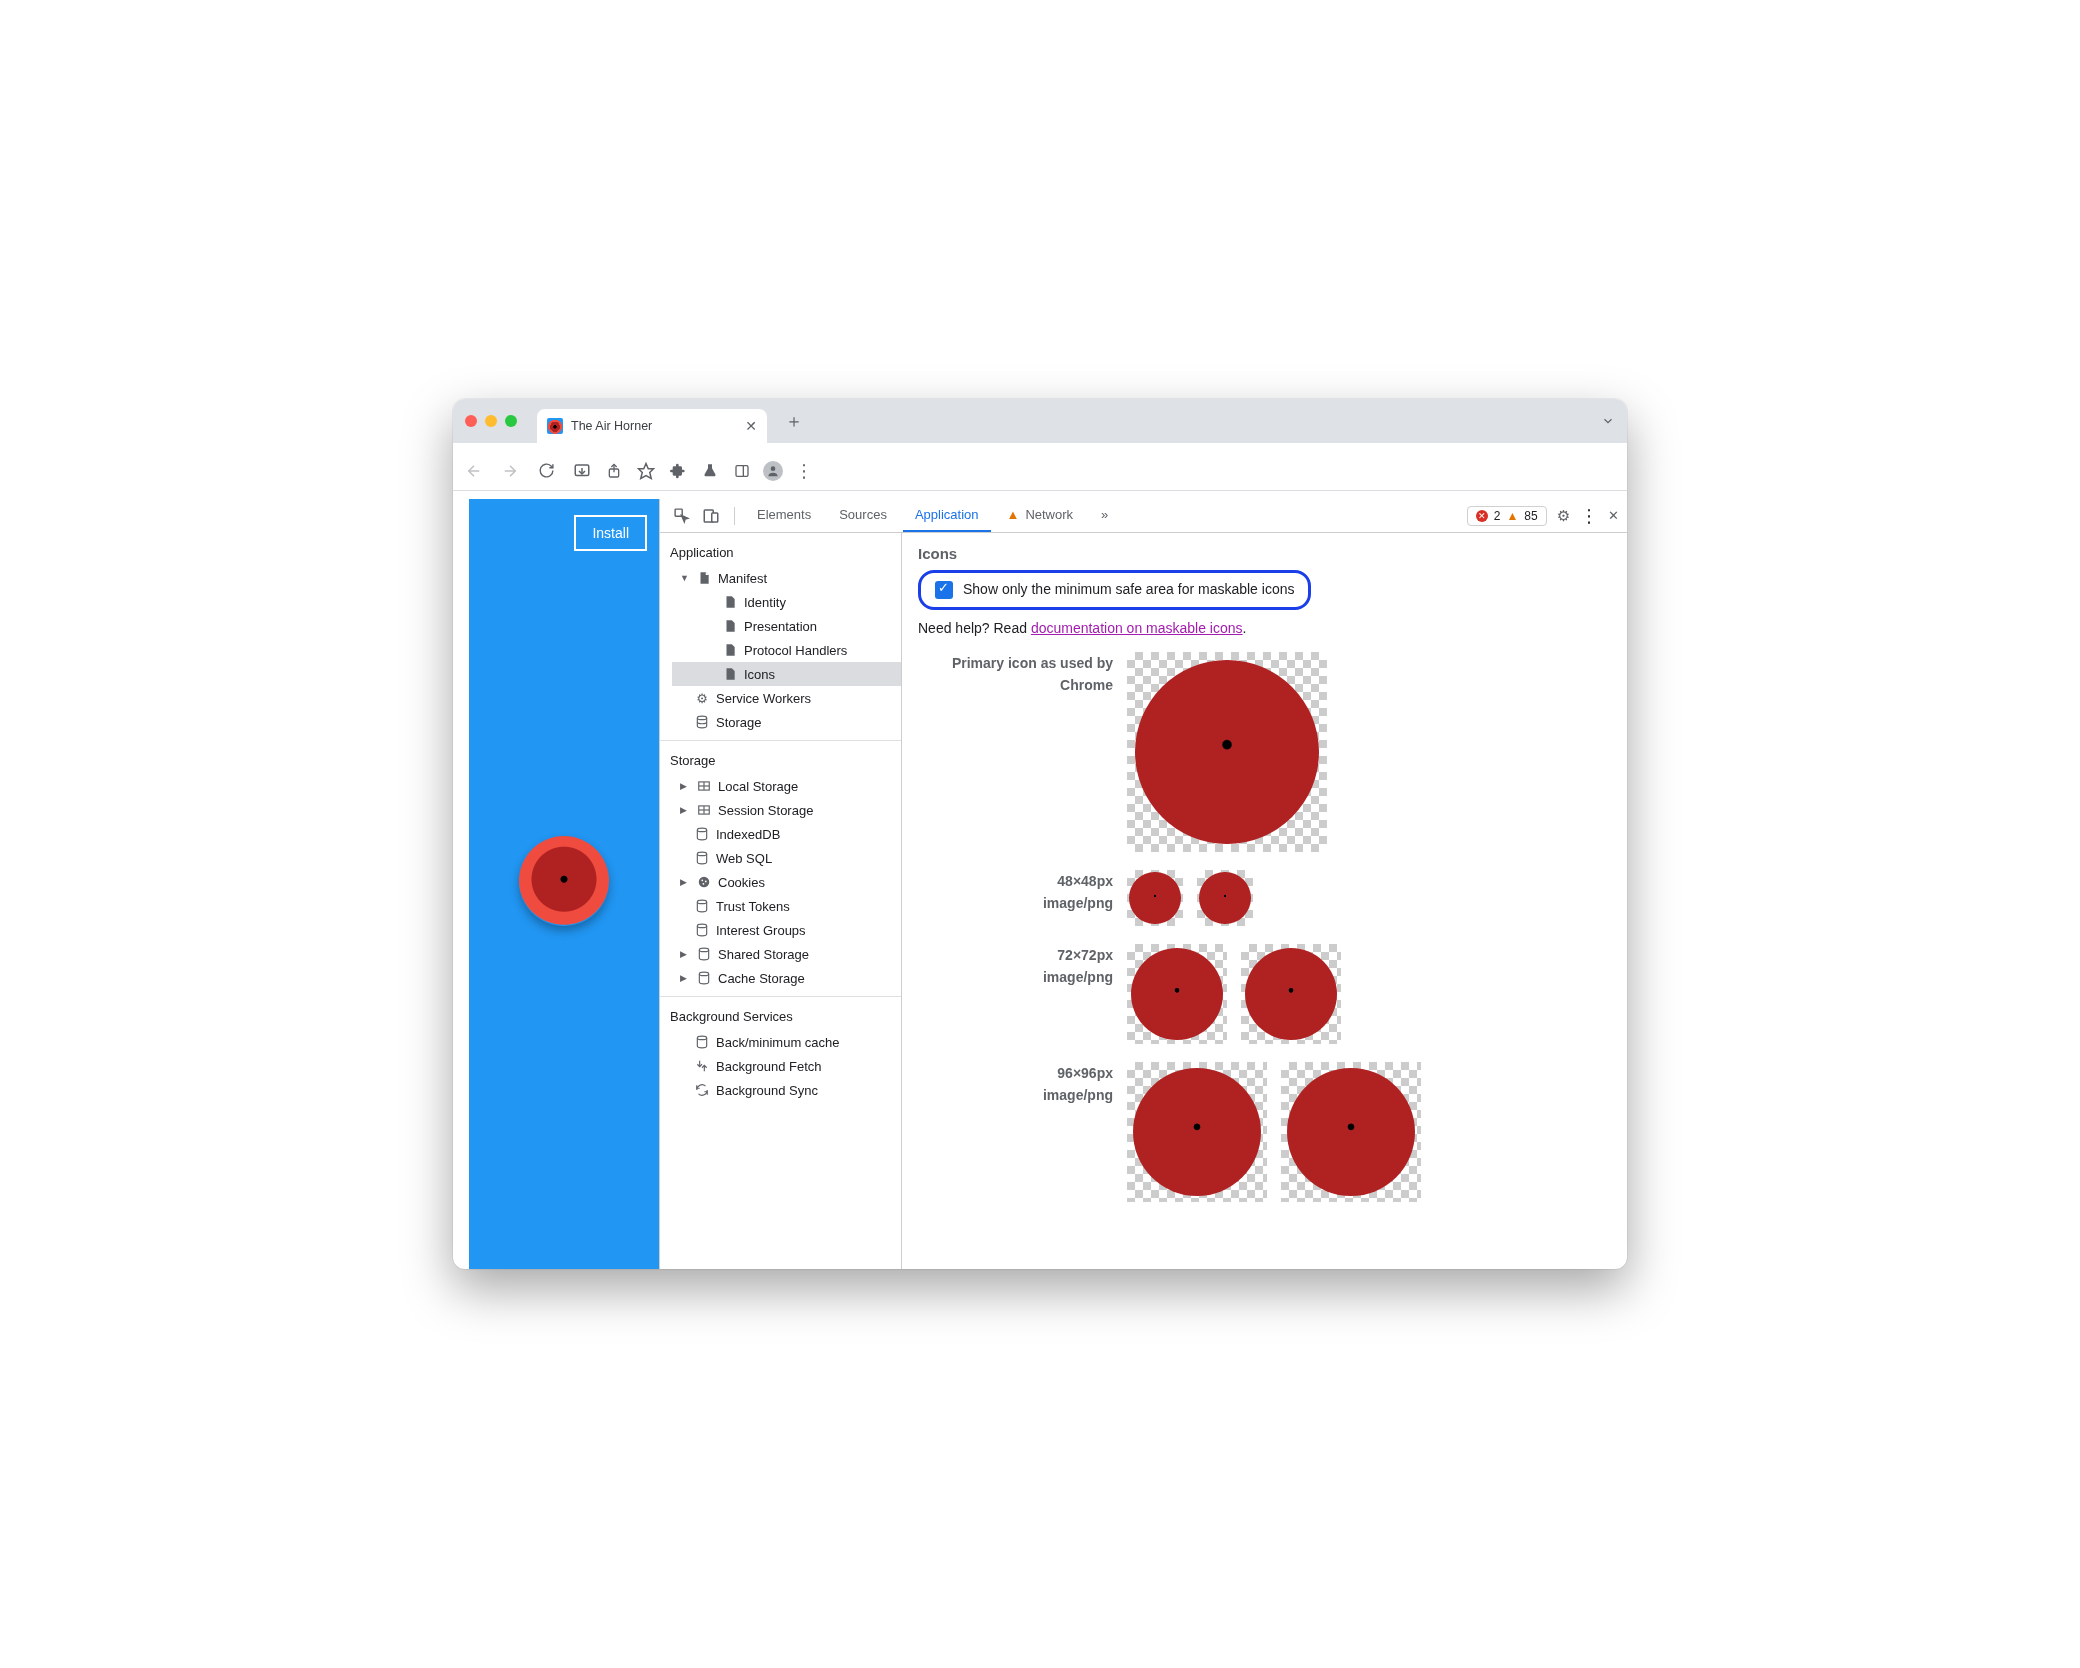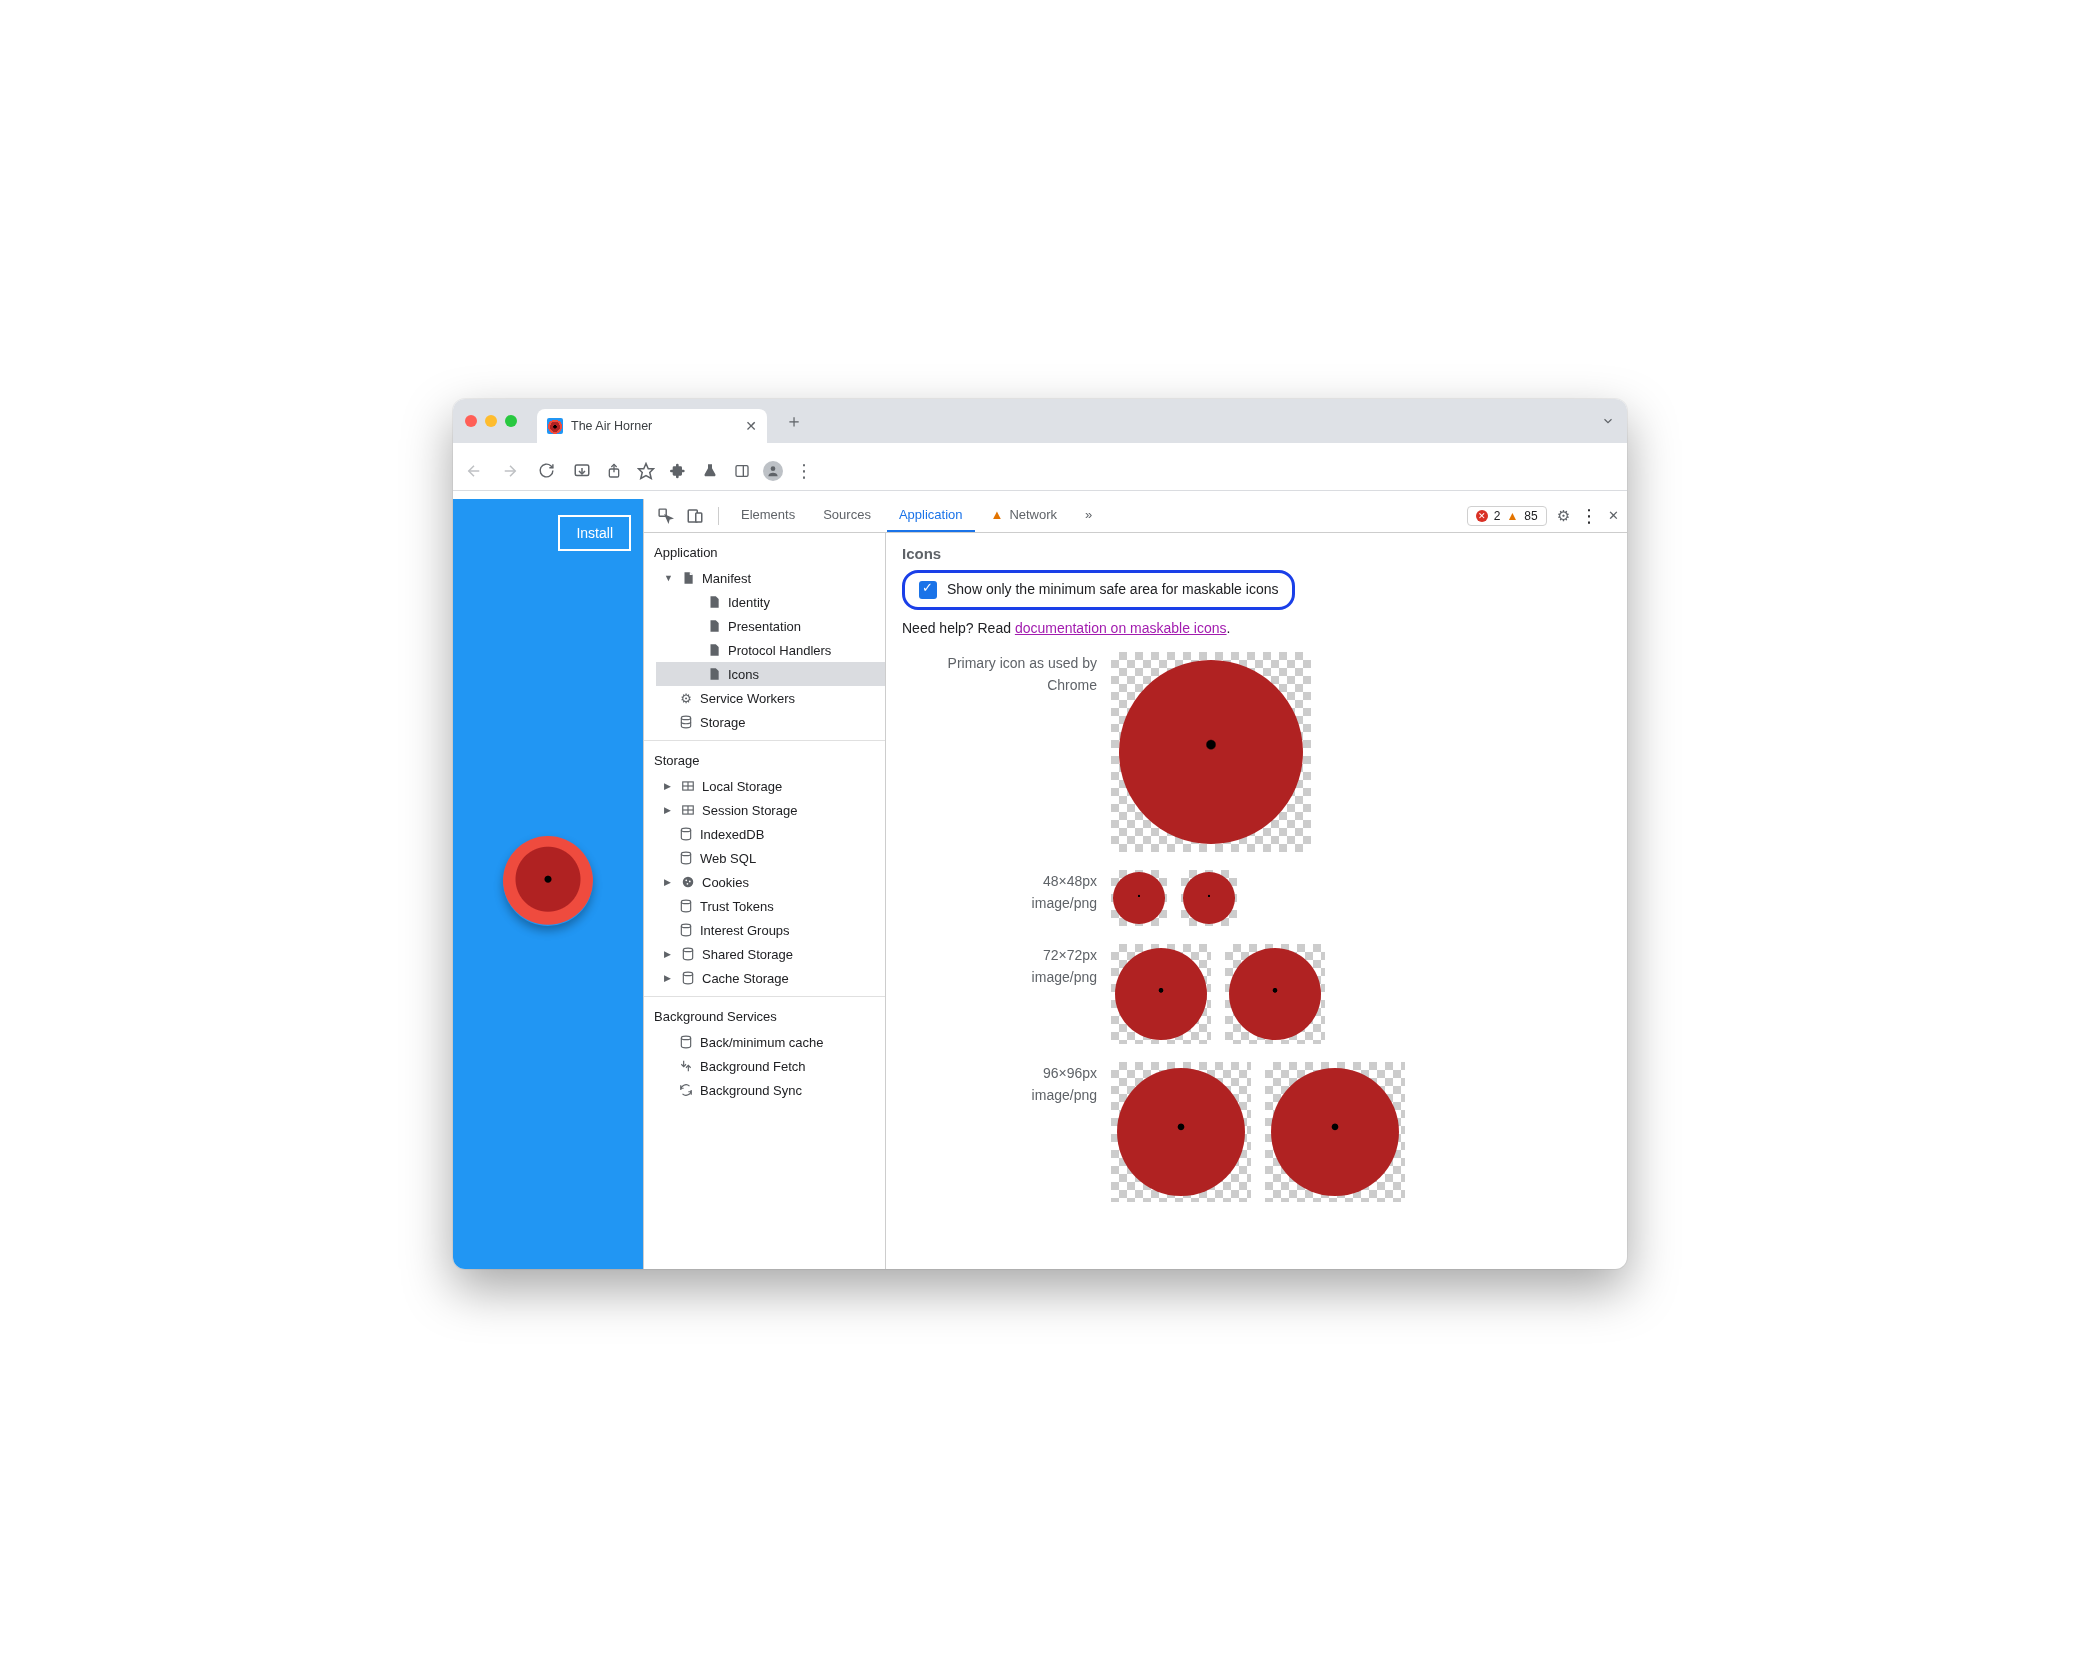--- a/index.html
+++ b/index.html
@@ -92,20 +92,21 @@
     display: flex;
     overflow: hidden;
   }
   .page-pane {
     width: 190px;
     background: #2196f3;
     position: relative;
     display: flex;
     flex-direction: column;
     align-items: center;
+    margin-left: 16px;
   }
   .install-btn {
     margin-top: 16px;
     border: 2px solid #fff;
     color: #fff;
     padding: 8px 16px;
     font-size: 14px;
     background: transparent;
     margin-left: auto;
     margin-right: 12px;
@@ -179,21 +180,21 @@
     padding: 8px 14px;
     display:inline-flex;gap:10px;
     margin-bottom: 10px;
   }
   .chk { width:18px;height:18px;background:#1a73e8;border-radius:3px;position:relative; }
   .chk::after { content:"✓"; color:#fff;font-size:13px;position:absolute;top:-1px;left:3px; }
   .help-line { font-size:14px; color:#202124; margin-bottom:16px; }
   .help-line a { color:#a21caf; text-decoration:underline; }
 
   .icon-row { display:flex; align-items:flex-start; gap:14px; margin-bottom:18px; }
-  .icon-label { width:195px; text-align:right; color:#5f6368; font-size:14px; line-height:1.6; }
+  .icon-label { width:195px; text-align:right; color:#5f6368; font-size:14px; line-height:1.6;font-weight:bold; }
   .icon-previews { display:flex; gap:14px; }
   .checker {
     background-image:
       linear-gradient(45deg,#ccc 25%,transparent 25%),
       linear-gradient(-45deg,#ccc 25%,transparent 25%),
       linear-gradient(45deg,transparent 75%,#ccc 75%),
       linear-gradient(-45deg,transparent 75%,#ccc 75%);
     background-size:16px 16px;
     background-position:0 0,0 8px,8px -8px,-8px 0;
     display:flex;align-items:center;justify-content:center;

